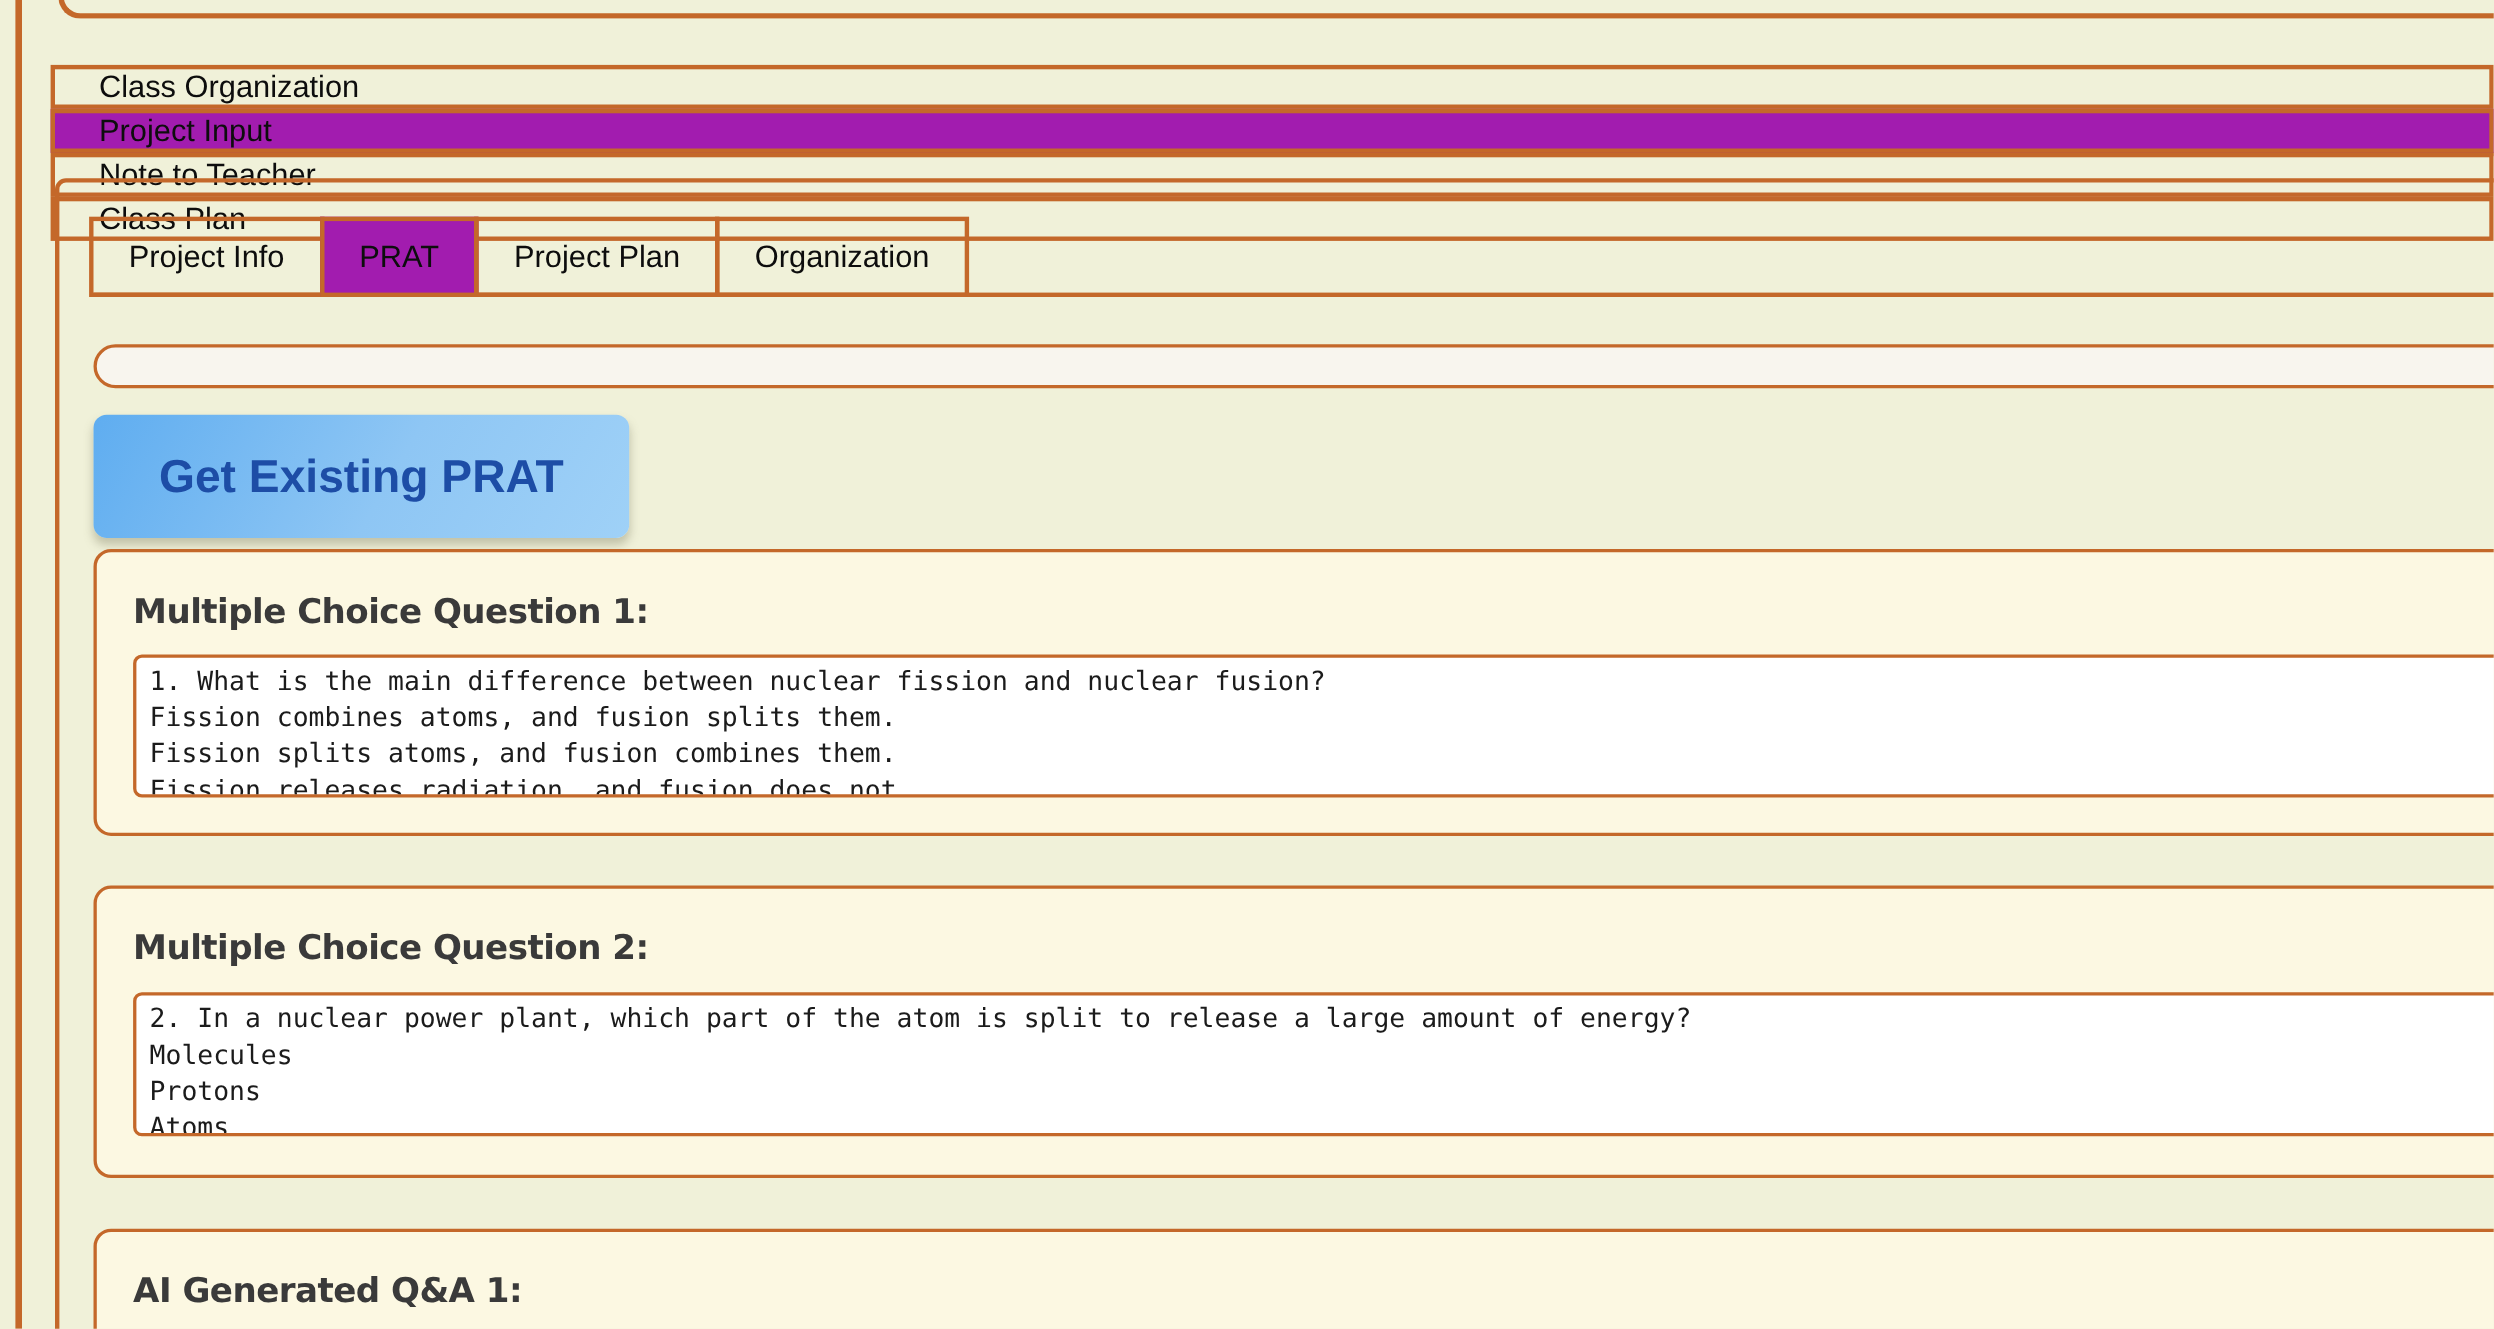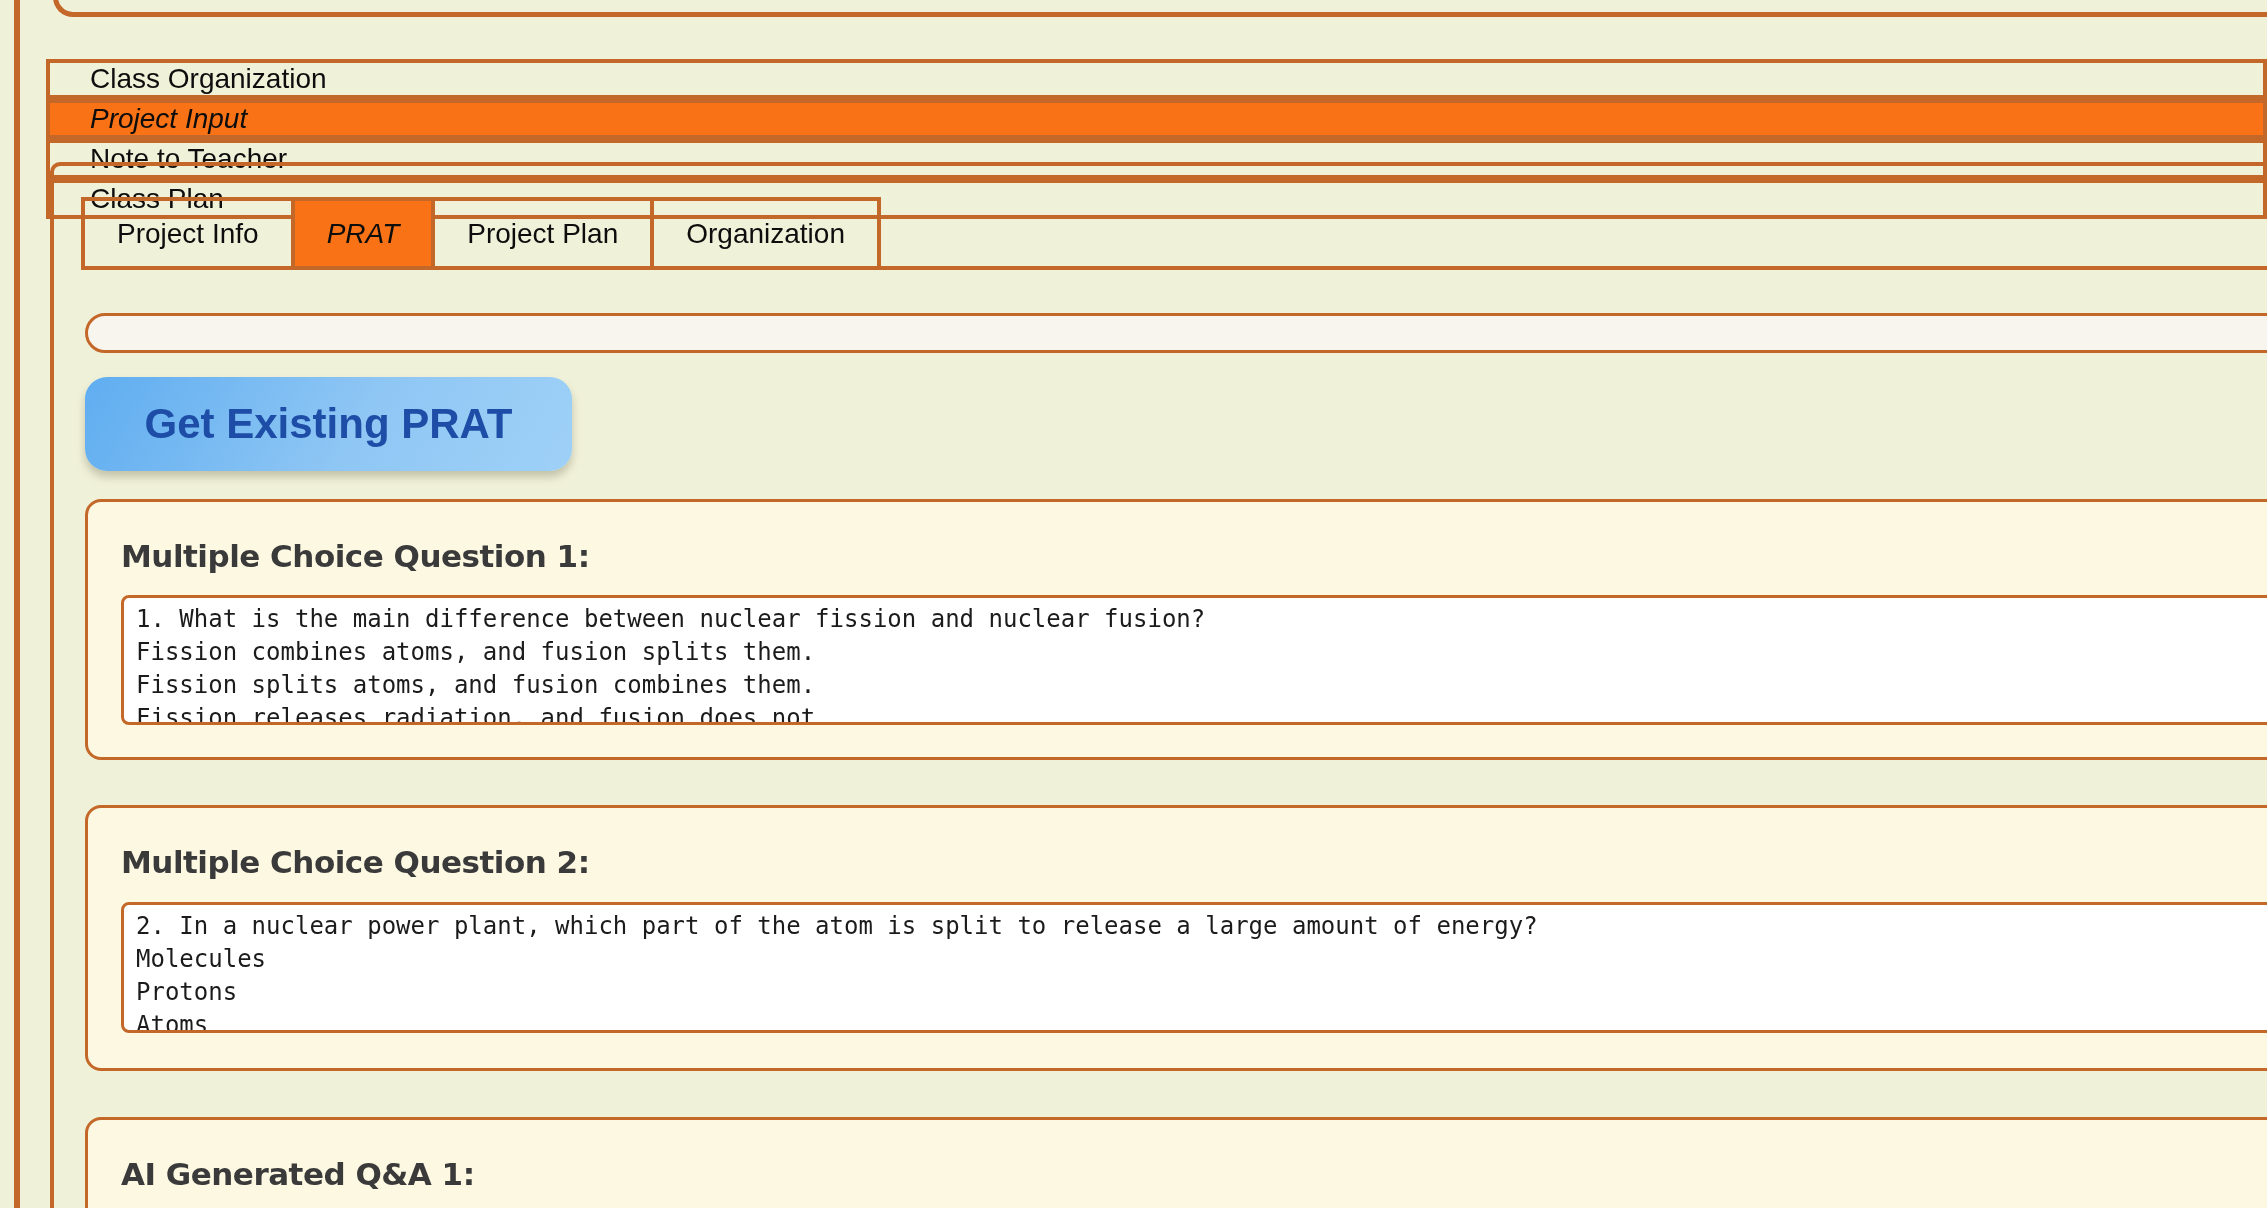--- a/index.html
+++ b/index.html
@@ -53,21 +53,21 @@
     display: flex;
     align-items: center;
     font-size: 28px;
     color: #0d0d0d;
     background: transparent;
     cursor: pointer;
     white-space: nowrap;
     box-sizing: border-box;
   }
   .tab:first-child { margin-left: 0; }
-  .tab.active { background: #f97316; font-style: italic; }
+  .tab.active { background: #a21caf; }
 
   .main-tabs { left: 50px; top: 59px; height: 83px; flex-direction: column; }
   .main-tabs .tab { padding: 0 40px; }
 
   .sub-tabs { left: 85px; top: 197px; height: 73px; }
   .sub-tabs .tab { padding: 0 32px; }
 
   
   .container-box {
     position: absolute;
@@ -85,23 +85,23 @@
     height: 40px;
     background: #f8f5ee;
     border: 3px solid #c4682a;
     border-radius: 20px 0 0 20px;
     box-sizing: border-box;
   }
 
   .get-button {
     position: absolute;
     left: 85px; top: 377px;
-    width: 487px; height: 94px;
+    width: 487px; height: 112px;
     border: none;
-    border-radius: 22px;
+    border-radius: 12px;
     background: linear-gradient(120deg, #5fadf0 0%, #8ec6f4 55%, #9fd1f7 100%);
     color: #1d4da6;
     font-family: "Liberation Sans", sans-serif;
     font-size: 42px;
     font-weight: bold;
     box-shadow: 0 6px 9px rgba(110, 110, 80, 0.35);
     cursor: pointer;
   }
 
   

